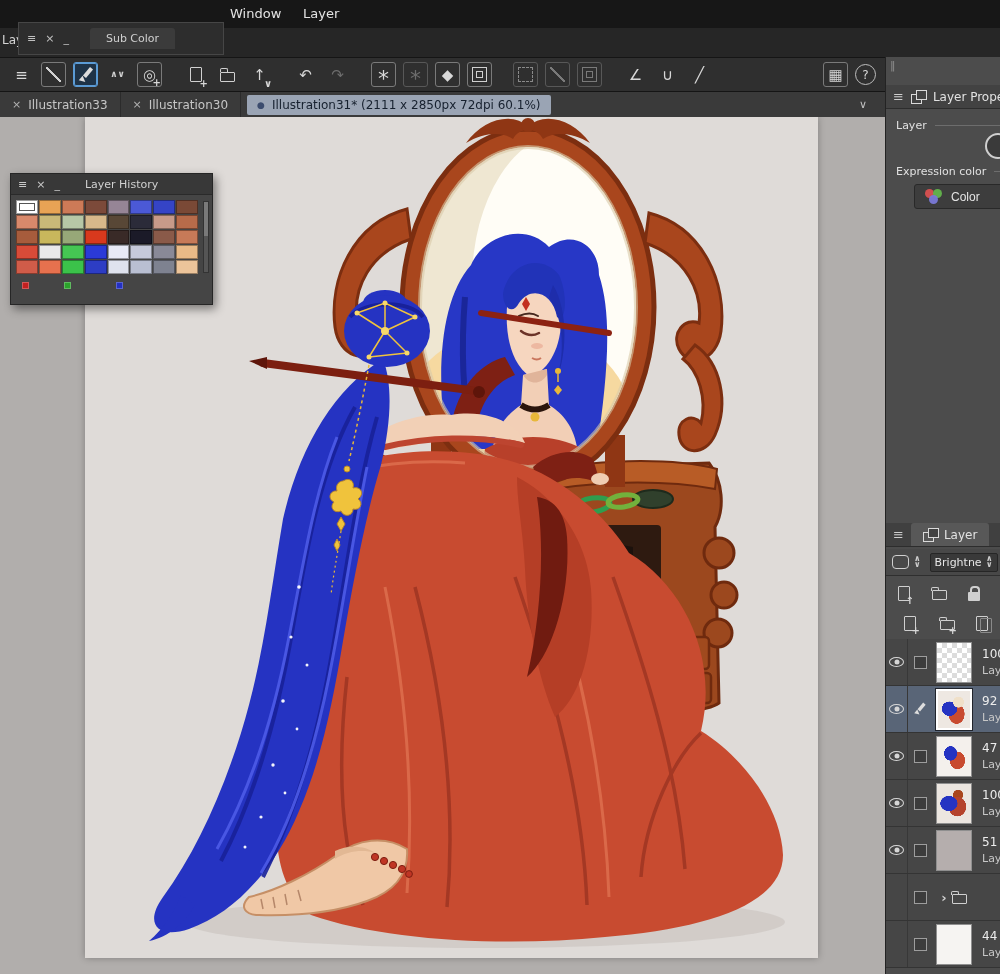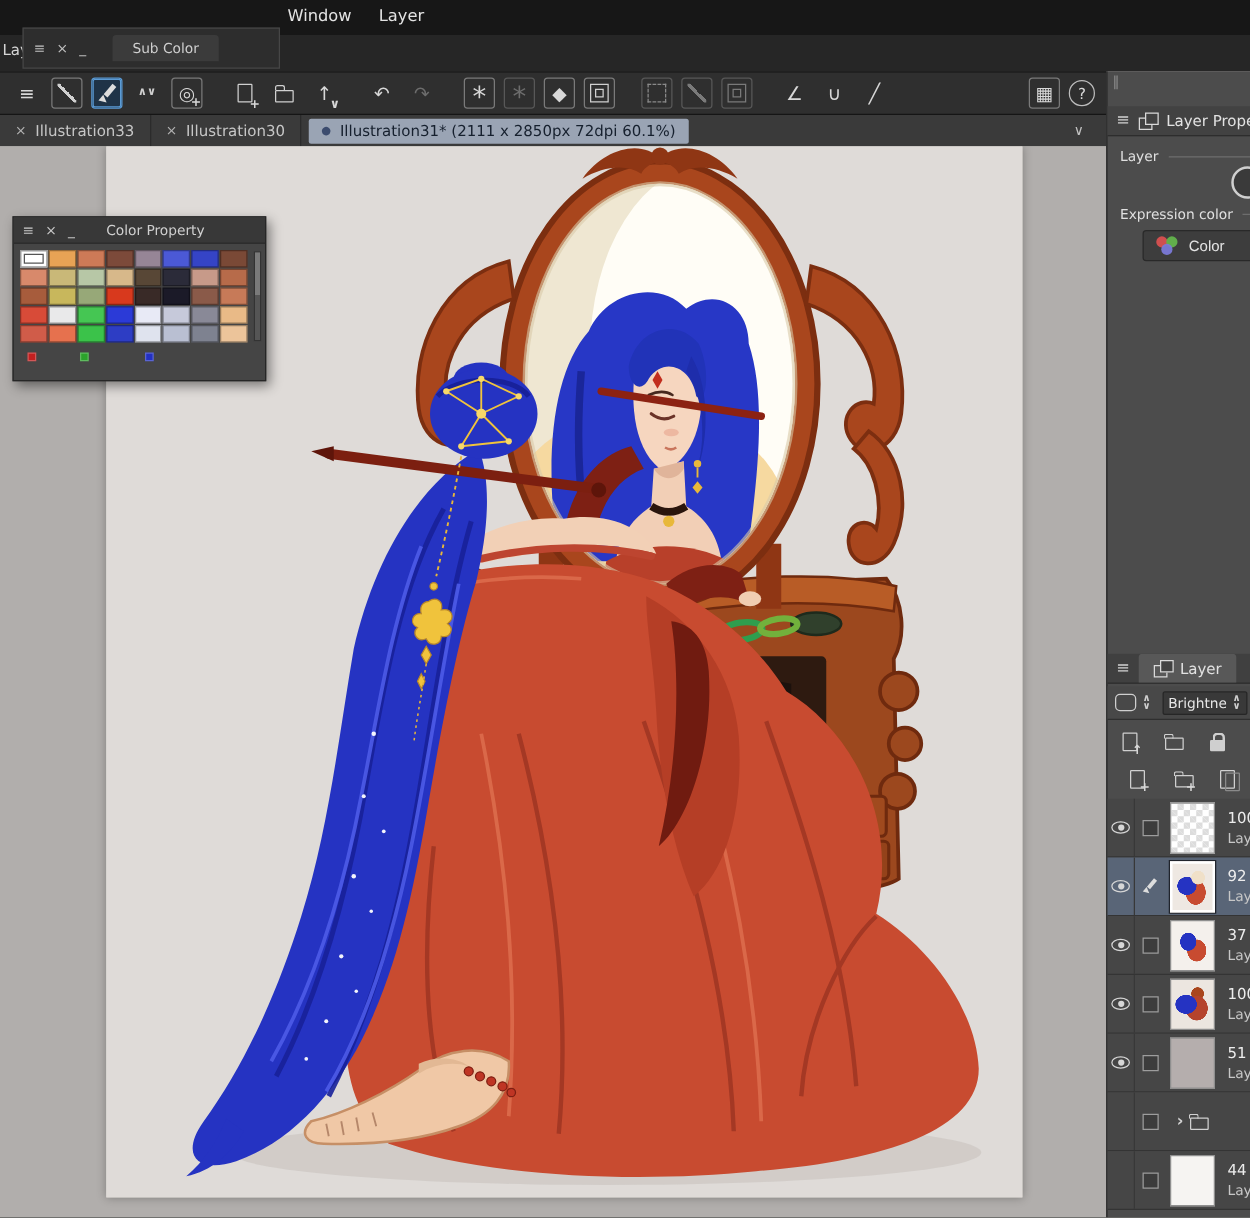--- a/index.html
+++ b/index.html
@@ -415,21 +415,21 @@
         </g>
       </svg>
     </div>
   </div>
 
   <div class="ch-panel">
     <div class="ch-head">
       <span>≡</span>
       <span>×</span>
       <span>_</span>
-      <span class="ch-title">Color Property</span>
+      <span class="ch-title">Layer History</span>
     </div>
     <div class="ch-body">
       <div class="ch-grid">
           <span class="swatch selected" style="background: rgb(255, 255, 255);"></span>
           <span class="swatch" style="background: rgb(232, 163, 85);"></span>
           <span class="swatch" style="background: rgb(205, 122, 87);"></span>
           <span class="swatch" style="background: rgb(124, 74, 58);"></span>
           <span class="swatch" style="background: rgb(150, 133, 150);"></span>
           <span class="swatch" style="background: rgb(75, 89, 214);"></span>
           <span class="swatch" style="background: rgb(53, 68, 198);"></span>
@@ -585,21 +585,21 @@
           <span class="cell eye-cell">
             <i class="eye"></i>
           </span>
           <span class="cell chk-cell">
             <i class="chk"></i>
           </span>
           <span class="cell thumb-cell">
             <i class="thumb art2"></i>
           </span>
           <span class="cell info-cell">
-            <i class="op">37</i>
+            <i class="op">47</i>
             <u class="lname">Layer</u>
           </span>
         </div>
         <div class="lrow">
           <span class="cell eye-cell">
             <i class="eye"></i>
           </span>
           <span class="cell chk-cell">
             <i class="chk"></i>
           </span>

